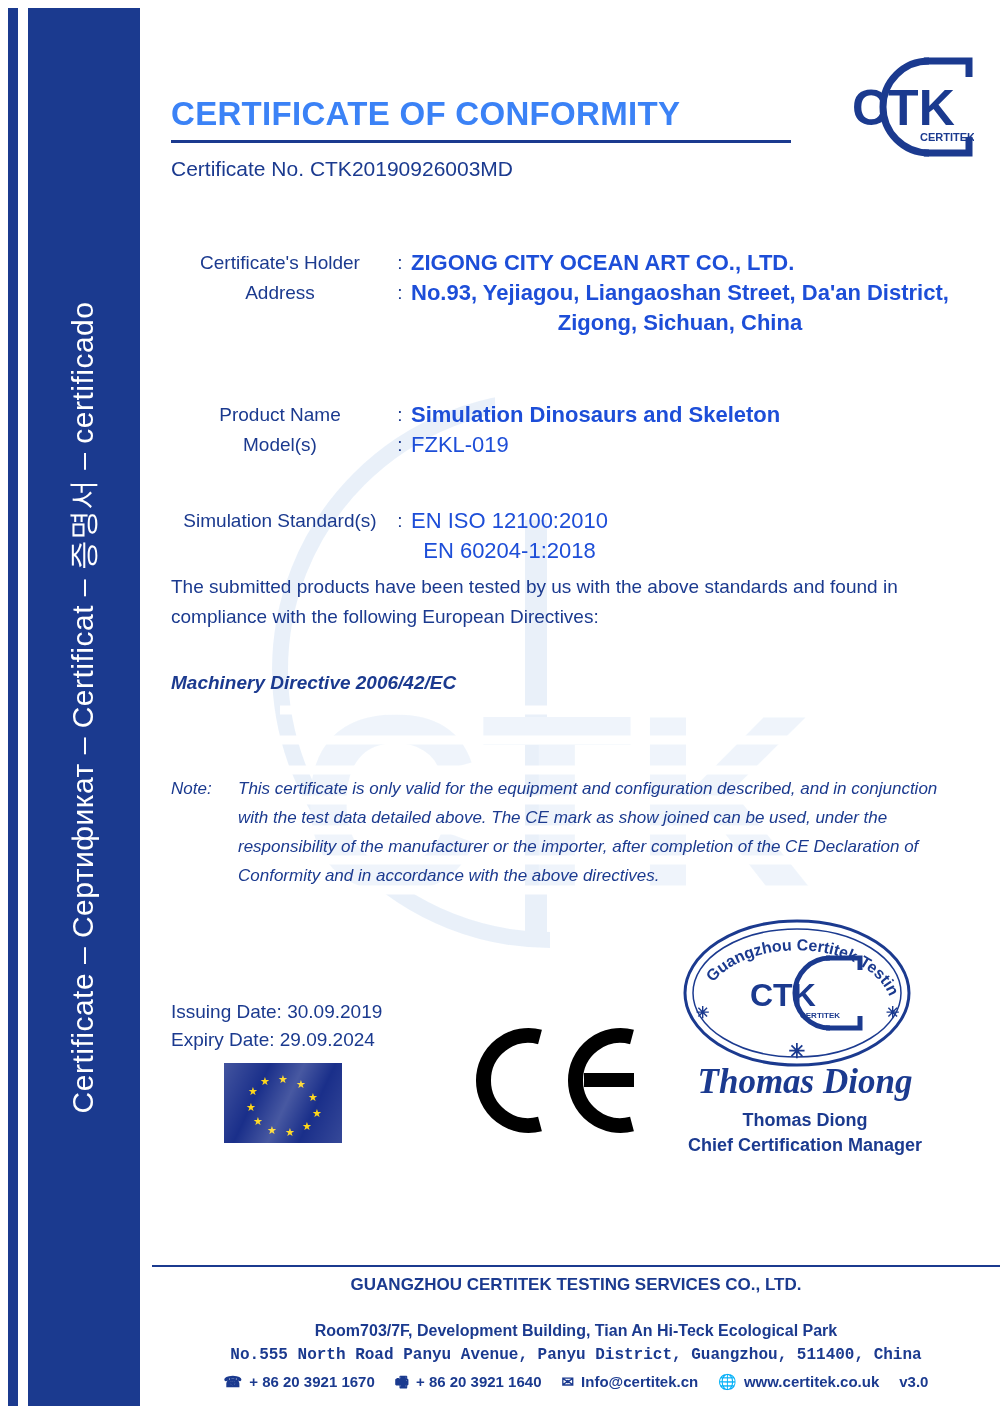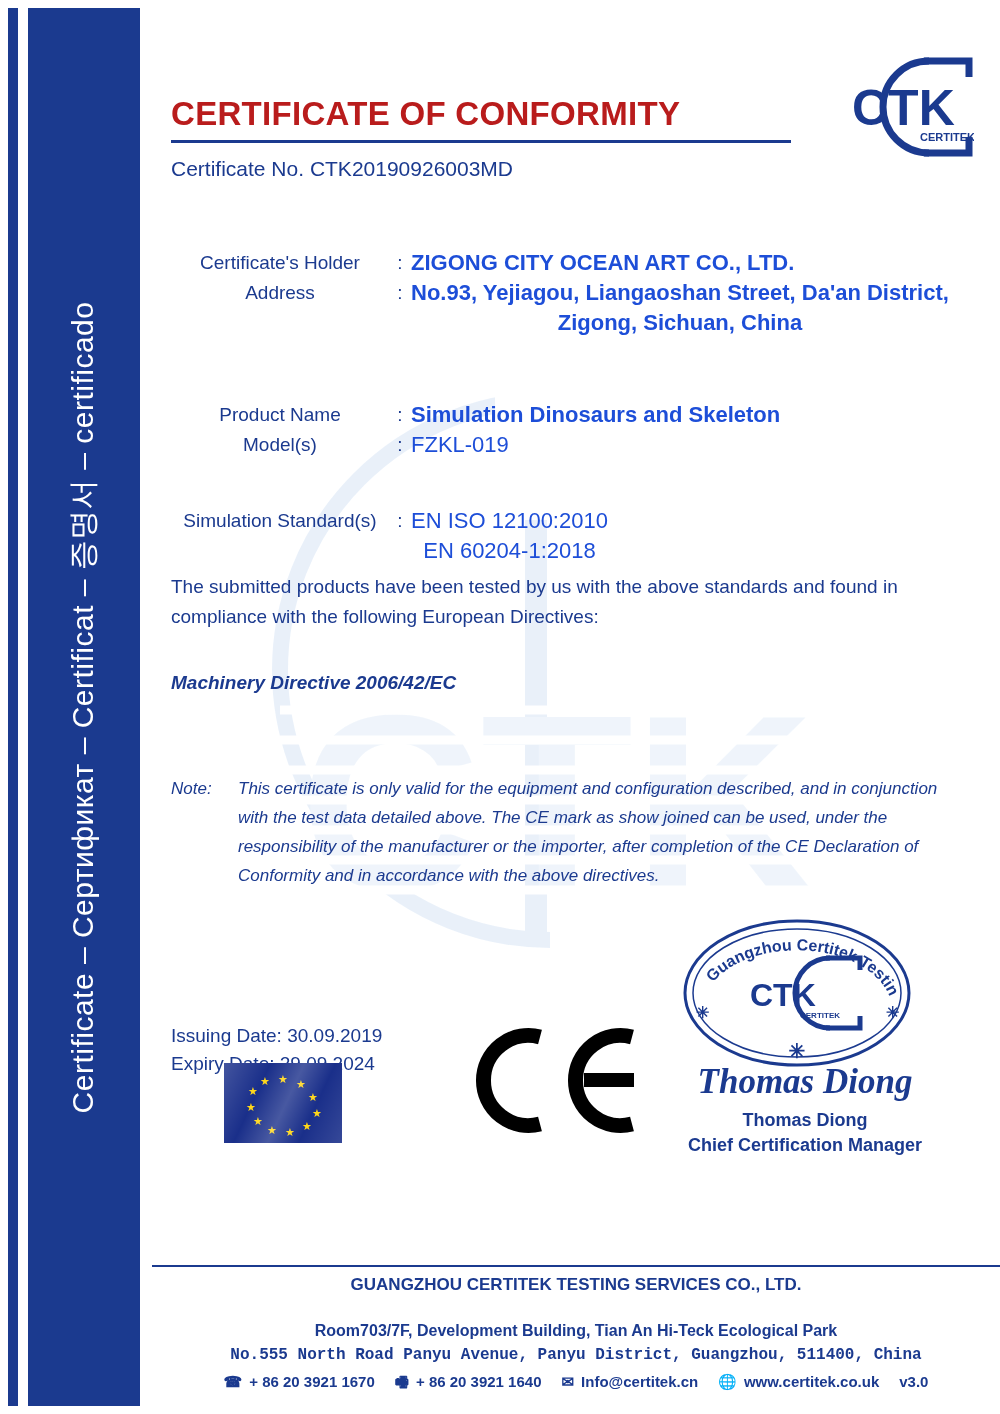--- a/index.html
+++ b/index.html
@@ -68,21 +68,21 @@
     width: 848px; height: 1414px;
   }
 
   
   .hdr-title {
     position: absolute;
     left: 19px; top: 95px;
     width: 640px;
     font-size: 33px;
     font-weight: bold;
-    color: #b91c1c;
+    color: #3b82f6;
     letter-spacing: 0.3px;
   }
   .hdr-rule {
     position: absolute;
     left: 19px; top: 140px;
     width: 620px; height: 3px;
     background: #1b3a8f;
   }
   .hdr-certno {
     position: absolute;
@@ -158,21 +158,20 @@
     line-height: 29px;
   }
 
   
   .dates {
     position: absolute;
     left: 19px; top: 998px;
     color: #1b3a8f;
     font-size: 19px;
     line-height: 28px;
-    margin-top: 24px;
   }
 
   
   .euflag {
     position: absolute;
     left: 72px; top: 1063px;
     width: 118px; height: 80px;
     background: #1a2f8a;
     overflow: hidden;
   }

